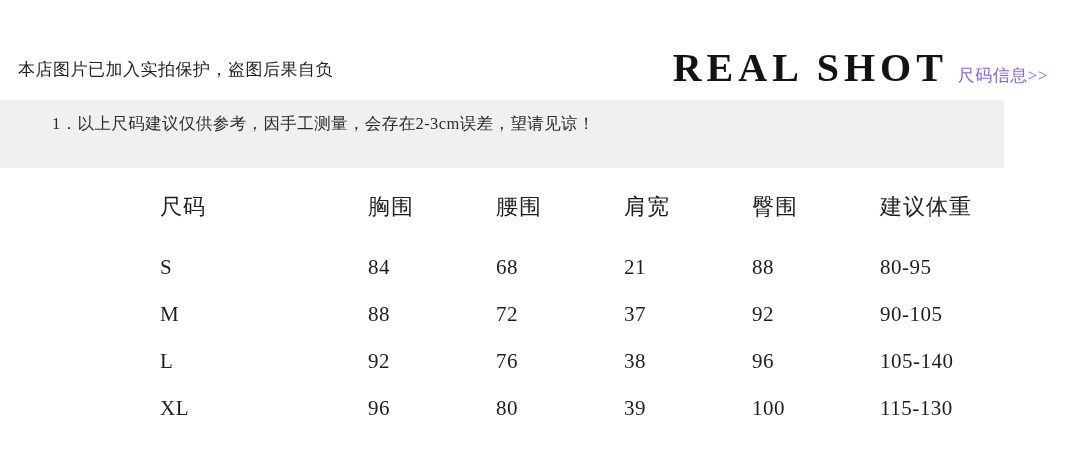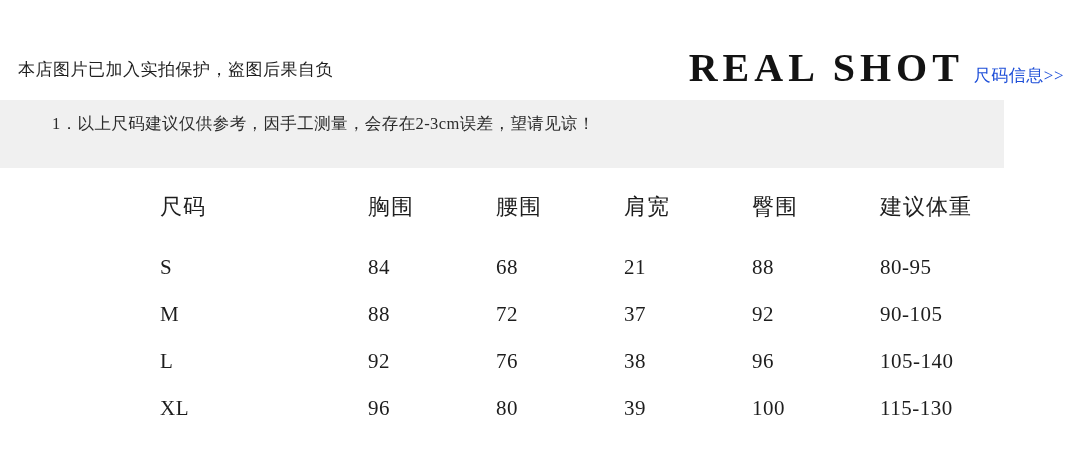--- a/index.html
+++ b/index.html
@@ -37,39 +37,39 @@
     top: 58px;
     font-size: 17px;
     font-family: "Liberation Serif", serif;
     color: #1f1f1f;
     letter-spacing: 0.5px;
     white-space: nowrap;
   }
 
   .brand-block {
     position: absolute;
-    right: 16px;
+    right: 32px;
     top: 44px;
     display: flex;
     align-items: baseline;
   }
 
   .brand-title {
     font-family: "Liberation Serif", serif;
     font-weight: bold;
     font-size: 40px;
     letter-spacing: 5px;
     color: #131313;
     white-space: nowrap;
   }
 
   .brand-sub {
     font-family: "Liberation Serif", serif;
     font-size: 17px;
-    color: #1d4ed8;
+    color: #8b5cf6;
     margin-left: 10px;
     white-space: nowrap;
     letter-spacing: 0.5px;
   }
 
   
   .notice-band {
     position: absolute;
     left: 0;
     top: 100px;

